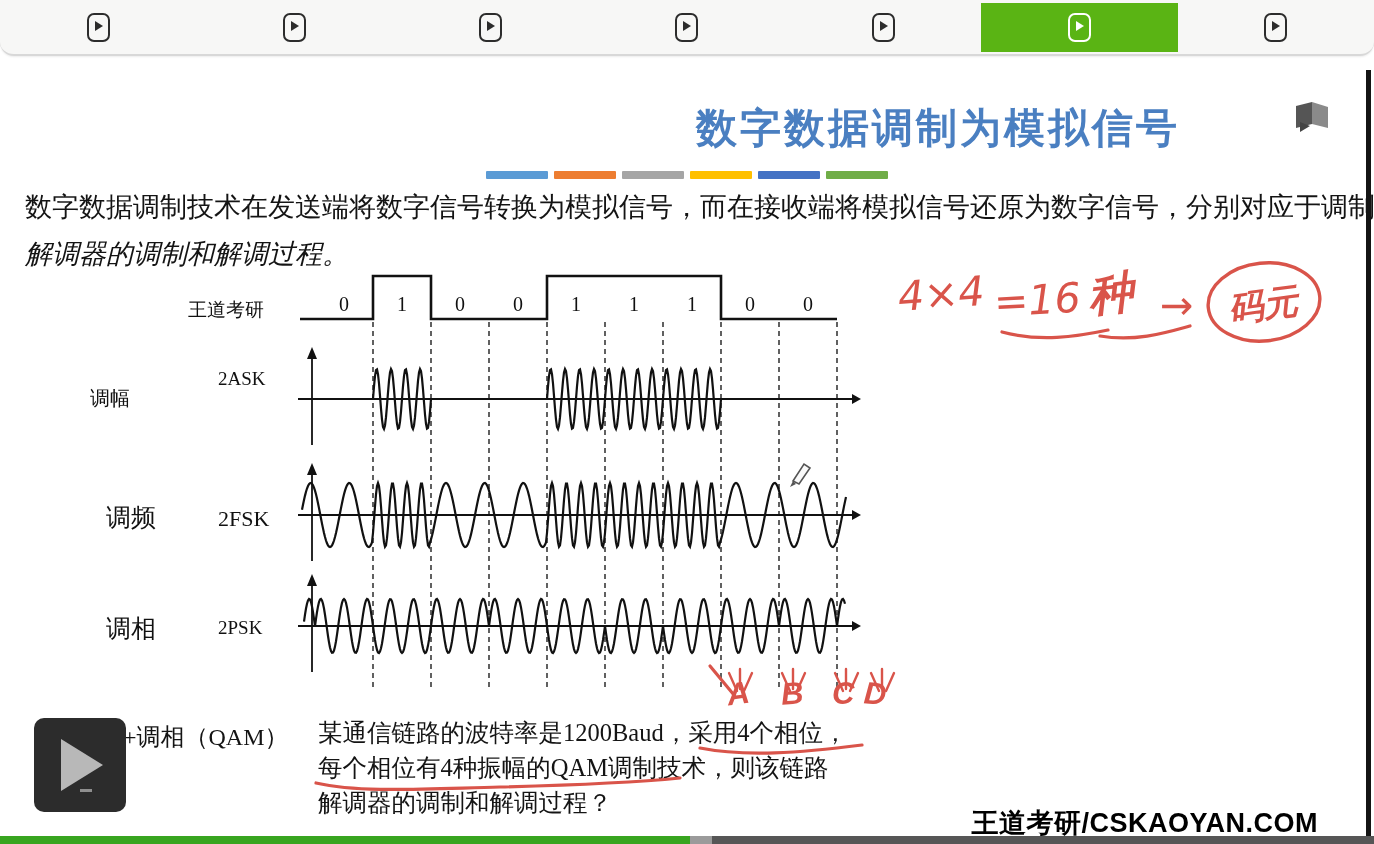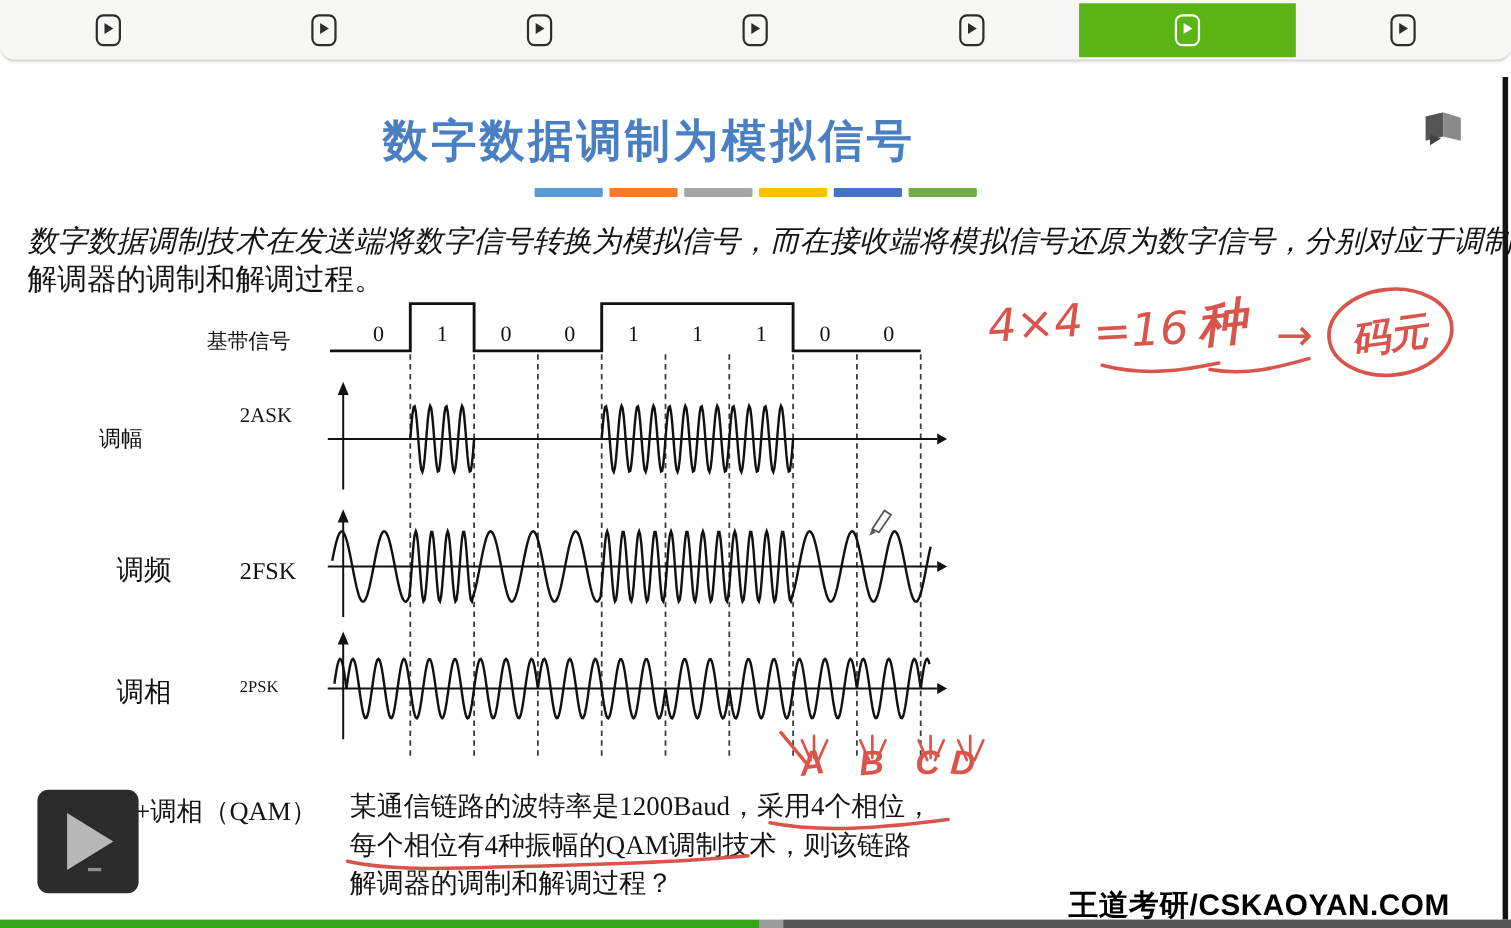--- a/index.html
+++ b/index.html
@@ -14,21 +14,21 @@
     border-radius:0 0 14px 14px;display:flex;box-shadow:0 1px 2px rgba(0,0,0,.08);
   }
   .tab{flex:1 1 0;height:49px;margin-top:3px;display:flex;align-items:center;justify-content:center;cursor:pointer;}
   .play-ic{width:19px;height:25px;border:2.5px solid #2c2c2c;border-radius:7px;position:relative;background:transparent;}
   .play-ic::after{content:"";position:absolute;left:6px;top:5.5px;width:0;height:0;
     border-left:8px solid #2c2c2c;border-top:5.5px solid transparent;border-bottom:5.5px solid transparent;}
   .tab.active .play-ic{border-color:#ffffff;}
   .tab.active .play-ic::after{border-left-color:#ffffff;}
   
   #slide-title{
-    position:absolute;left:0;top:101px;width:1180px;text-align:center;
+    position:absolute;left:0;top:101px;width:1180px;text-align:right;
     font-size:41px;font-weight:bold;letter-spacing:3px;
     font-family:Liberation Serif, serif;
   }
   #title-dividers{position:absolute;top:171px;left:50%;transform:translateX(-50%);display:flex;gap:6px;}
   .divider-dash{width:62px;height:8px;border-radius:1px;}
   #mooc-logo{position:absolute;right:40px;top:102px;display:flex;align-items:center;gap:4px;}
   #mooc-logo-text{font-size:27px;color:#8c8c8c;letter-spacing:1px;}
   .intro-line{
     position:absolute;left:25px;white-space:nowrap;color:#141414;
     font-family:"Liberation Serif","DejaVu Serif",serif;font-size:27px;
@@ -98,44 +98,44 @@
   </div>
 
 <div id="mooc-logo">
   <svg width="40" height="32" viewBox="0 0 40 32">
     <polygon points="2,4 18,0 18,22 2,26" fill="#555555"></polygon>
     <polygon points="18,0 34,5 34,26 18,22" fill="#8a8a8a"></polygon>
     <polygon points="6,20 16,24 6,30" fill="#444444"></polygon>
   </svg>
 </div>
 
-<div class="intro-line" style="top:201px;font-style:italic;">数字数据调制技术在发送端将数字信号转换为模拟信号，而在接收端将模拟信号还原为数字信号，分别对应于调制</div>
-<div class="intro-line" style="top:236px;">解调器的调制和解调过程。</div>
-
-<div class="dg-label" style="left:188px;top:297px;font-size:19px;">基带信号</div>
+<div class="intro-line" style="top:189px;">数字数据调制技术在发送端将数字信号转换为模拟信号，而在接收端将模拟信号还原为数字信号，分别对应于调制</div>
+<div class="intro-line" style="top:236px;font-style:italic;">解调器的调制和解调过程。</div>
+
+<div class="dg-label" style="left:188px;top:297px;font-size:19px;">王道考研</div>
 <div id="bit-digits">
     <span class="bit-digit" style="left: 344px; top: 293px;">0</span>
     <span class="bit-digit" style="left: 402px; top: 293px;">1</span>
     <span class="bit-digit" style="left: 460px; top: 293px;">0</span>
     <span class="bit-digit" style="left: 518px; top: 293px;">0</span>
     <span class="bit-digit" style="left: 576px; top: 293px;">1</span>
     <span class="bit-digit" style="left: 634px; top: 293px;">1</span>
     <span class="bit-digit" style="left: 692px; top: 293px;">1</span>
     <span class="bit-digit" style="left: 750px; top: 293px;">0</span>
     <span class="bit-digit" style="left: 808px; top: 293px;">0</span>
   </div>
 
 <div class="dg-label" style="left:90px;top:385px;font-size:20px;">调幅</div>
 <div class="dg-label" style="left:218px;top:368px;font-size:19px;">2ASK</div>
 
 <div class="dg-label" style="left:106px;top:501px;font-size:25px;">调频</div>
 <div class="dg-label" style="left:218px;top:506px;font-size:22px;">2FSK</div>
 
 <div class="dg-label" style="left:106px;top:612px;font-size:25px;font-family:Liberation Serif, serif;">调相</div>
-<div class="dg-label" style="left:218px;top:617px;font-size:15px;">2PSK</div>
+<div class="dg-label" style="left:218px;top:617px;font-size:19px;">2PSK</div>
 
 <span class="hw" style="left: 898px; top: 270px; font-size: 41px; transform: rotate(-4deg); color: rgb(217, 84, 74);">4×4</span>
 <span class="hw" style="left: 994px; top: 276px; font-size: 41px; transform: rotate(-3deg); color: rgb(217, 84, 74);">=16</span>
 <span class="hw" style="left: 1088px; top: 264px; font-size: 45px; transform: rotate(-7deg); font-weight: bold; color: rgb(217, 84, 74);">种</span>
 <span class="hw" style="left: 1160px; top: 282px; font-size: 40px; color: rgb(217, 84, 74);">→</span>
 <span class="hw" style="left: 1228px; top: 282px; font-size: 35px; transform: rotate(-8deg); font-weight: bold; color: rgb(217, 84, 74);">码元</span>
 
 <div id="hw-letters">
     <span class="hw-letter" style="left: 727px; top: 676px; color: rgb(217, 84, 74); transform: rotate(-8deg);">A</span>
     <span class="hw-letter" style="left: 781px; top: 676px; color: rgb(217, 84, 74); transform: rotate(-4deg);">B</span>

